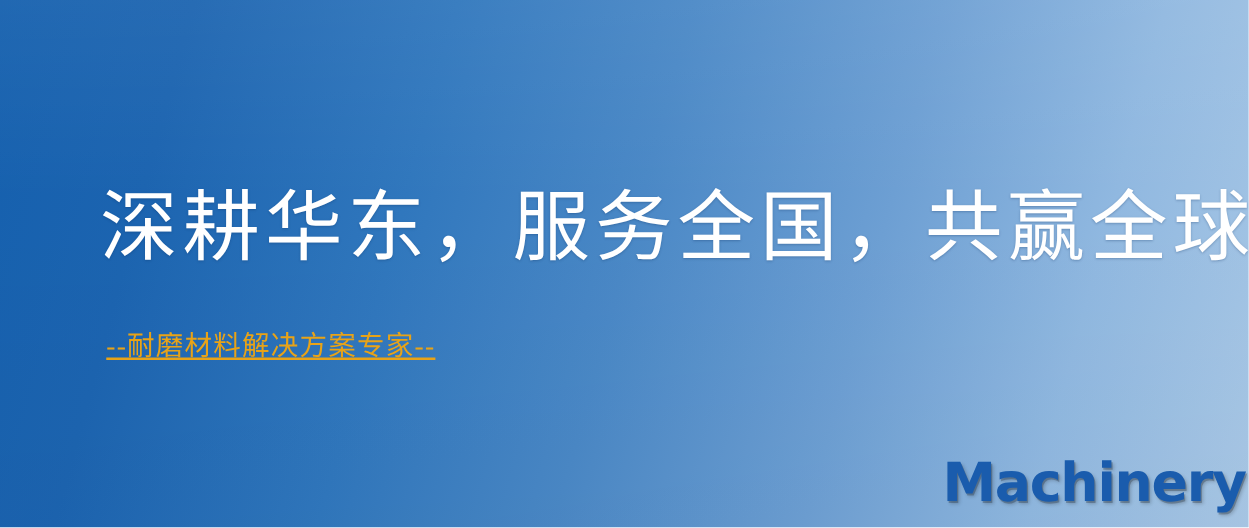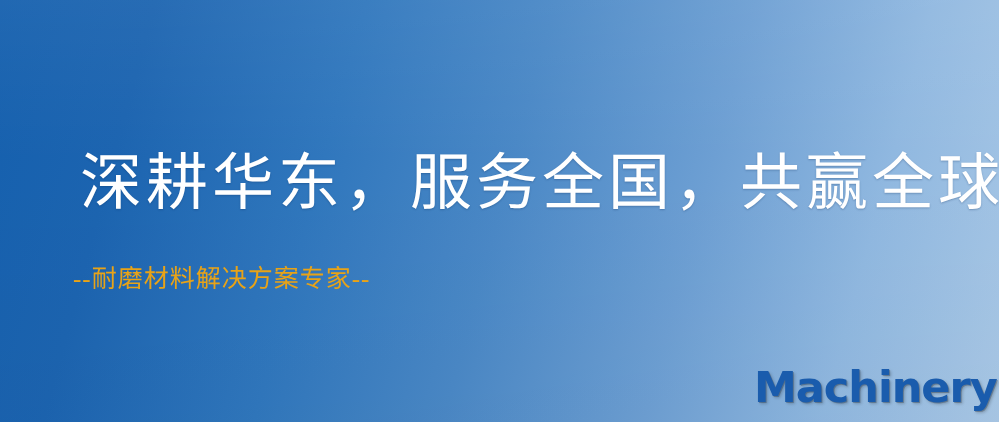--- a/index.html
+++ b/index.html
@@ -48,28 +48,29 @@
     line-height: 1.0;
     color: #ffffff;
     letter-spacing: 4px;
     white-space: nowrap;
     text-shadow: 0 1px 2px rgba(12,48,92,0.30);
   }
 
   
   .subtitle {
     position: absolute;
-    left: 73px;
+    left: 85px;
     top: 266px;
     font-family: "Liberation Serif", "DejaVu Serif", serif;
-    font-size: 25px;
+    font-size: 22px;
     line-height: 1.0;
     color: #e8a317;
     letter-spacing: 1px;
     white-space: nowrap;
+    text-decoration: underline;
   }
 
   
   .logo {
     position: absolute;
     left: 748px;
     top: 296px;
     width: 251px;
     height: 126px;
   }

